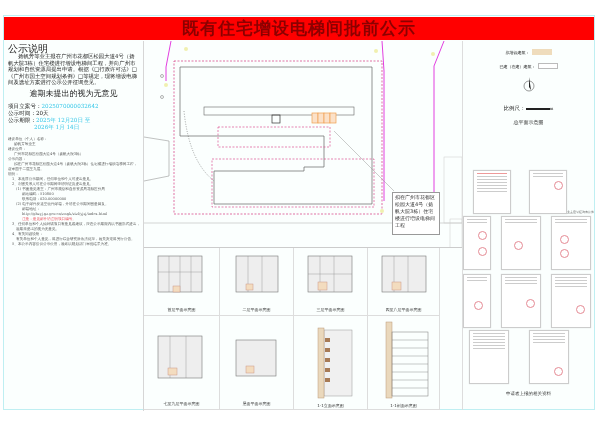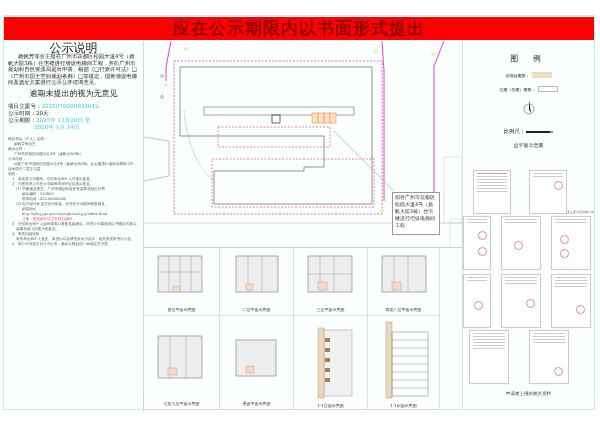--- a/index.html
+++ b/index.html
@@ -3,21 +3,21 @@
 <meta charset="utf-8">
 <style>
   * { box-sizing: border-box; margin: 0; padding: 0; }
   html, body { width: 600px; height: 424px; background: #ffffff; overflow: hidden; }
   body { font-family: "DejaVu Serif", serif; color: #222; position: relative; }
   .frame { position: absolute; left: 3px; top: 15px; width: 592px; height: 395px; border: 1px solid #bfeff2; background: #fbfffe; }
   .banner { position: absolute; left: 4px; top: 17px; width: 590px; height: 23px; background: #ff0000; text-align: center; }
   .banner h1 { font-family: "DejaVu Sans", sans-serif; font-weight: bold; font-size: 17px; line-height: 23px; color: #8b0000; letter-spacing: 1px; }
 
   .left { position: absolute; left: 4px; top: 41px; width: 140px; height: 370px; border-right: 1px solid #d6d6d6; padding: 3px 4px; font-size: 5px; line-height: 6.2px; }
-  .left .sec-title { text-align: center; font-size: 12px; line-height: 9px; }
+  .left .sec-title { font-size: 10px; line-height: 9px; }
   .left .notice { text-indent: 10px; font-size: 5.4px; line-height: 6.5px; }
   .left .bureau { text-align: center; font-size: 8px; margin: 5px 0 6px; }
   .left .meta { font-size: 5.6px; line-height: 7px; }
   .left .meta .cyan { color: #35c7e8; }
   .left .small { font-size: 3.6px; line-height: 5px; color: #555; margin-top: 6px; }
   .left .small p { white-space: nowrap; overflow: hidden; }
   .left .small .red { color: #e94d5a; }
 
   .site { position: absolute; left: 144px; top: 41px; width: 318px; height: 207px; border-bottom: 1px solid #ccc; overflow: hidden; }
   .callout { position: absolute; left: 392px; top: 192px; width: 48px; height: 43px; border: 1px solid #999; background: #fff; font-family: "DejaVu Sans", sans-serif; font-size: 5px; line-height: 7px; padding: 1px 2px; color: #333; }
@@ -39,21 +39,21 @@
   .doc .ln { height: 1px; background: #ccc; margin: 2px 3px; }
   .doc .stamp { position: absolute; width: 9px; height: 9px; border: 1px solid #e58a94; border-radius: 50%; }
   .docs .cap { position: absolute; bottom: 14px; width: 100%; text-align: center; font-size: 4.5px; color: #333; }
 </style>
 </head>
 <body>
 
 <div class="frame"></div>
 
 <div class="banner">
-  <h1>应在公示期限内以书面形式提出</h1>
+  <h1>既有住宅增设电梯间批前公示</h1>
 </div>
 
 <div class="left">
   <div class="sec-title">公示说明</div>
   <div class="notice">扬帆芳等业主报在广州市花都区松园大道4号（扬帆大院3栋）住宅楼进行增设电梯间工程，并向广州市规划和自然资源局提出申请。根据《□行政许可法》□《广州市国土空间规划条例》□等规定，现将增设电梯间及选址方案进行公示公开征询意见。</div>
   <div class="bureau">逾期未提出的视为无意见</div>
   <div class="meta">
     <div><span>项目立案号：</span><span class="cyan">2025070000032642</span></div>
     <div><span>公示时间：</span><span>20天</span></div>
     <div><span>公示期限：</span><span class="cyan">2025年 12月20日 至</span></div>
@@ -197,21 +197,20 @@
         <line x1="24" y1="48" x2="60" y2="48" stroke="#777" stroke-width="0.4"></line>
         <line x1="24" y1="56" x2="60" y2="56" stroke="#777" stroke-width="0.4"></line>
         <line x1="24" y1="64" x2="60" y2="64" stroke="#777" stroke-width="0.4"></line>
         <line x1="24" y1="72" x2="60" y2="72" stroke="#777" stroke-width="0.4"></line>
       </svg>
     <div class="cap" style="bottom:1px">1-1剖面示意图</div>
   </div>
 </div>
 
 <div class="legend">
-  <div class="lg-title">图 例</div>
   <div class="row">
       <span>拟增设建筑：</span>
       <span class="sw1"></span>
     </div>
   <div class="row">
       <span>已建（在建）建筑：</span>
       <span class="sw2"></span>
     </div>
   <div style="margin-top:6px">
     <svg width="12" height="18" viewBox="0 0 12 18">

